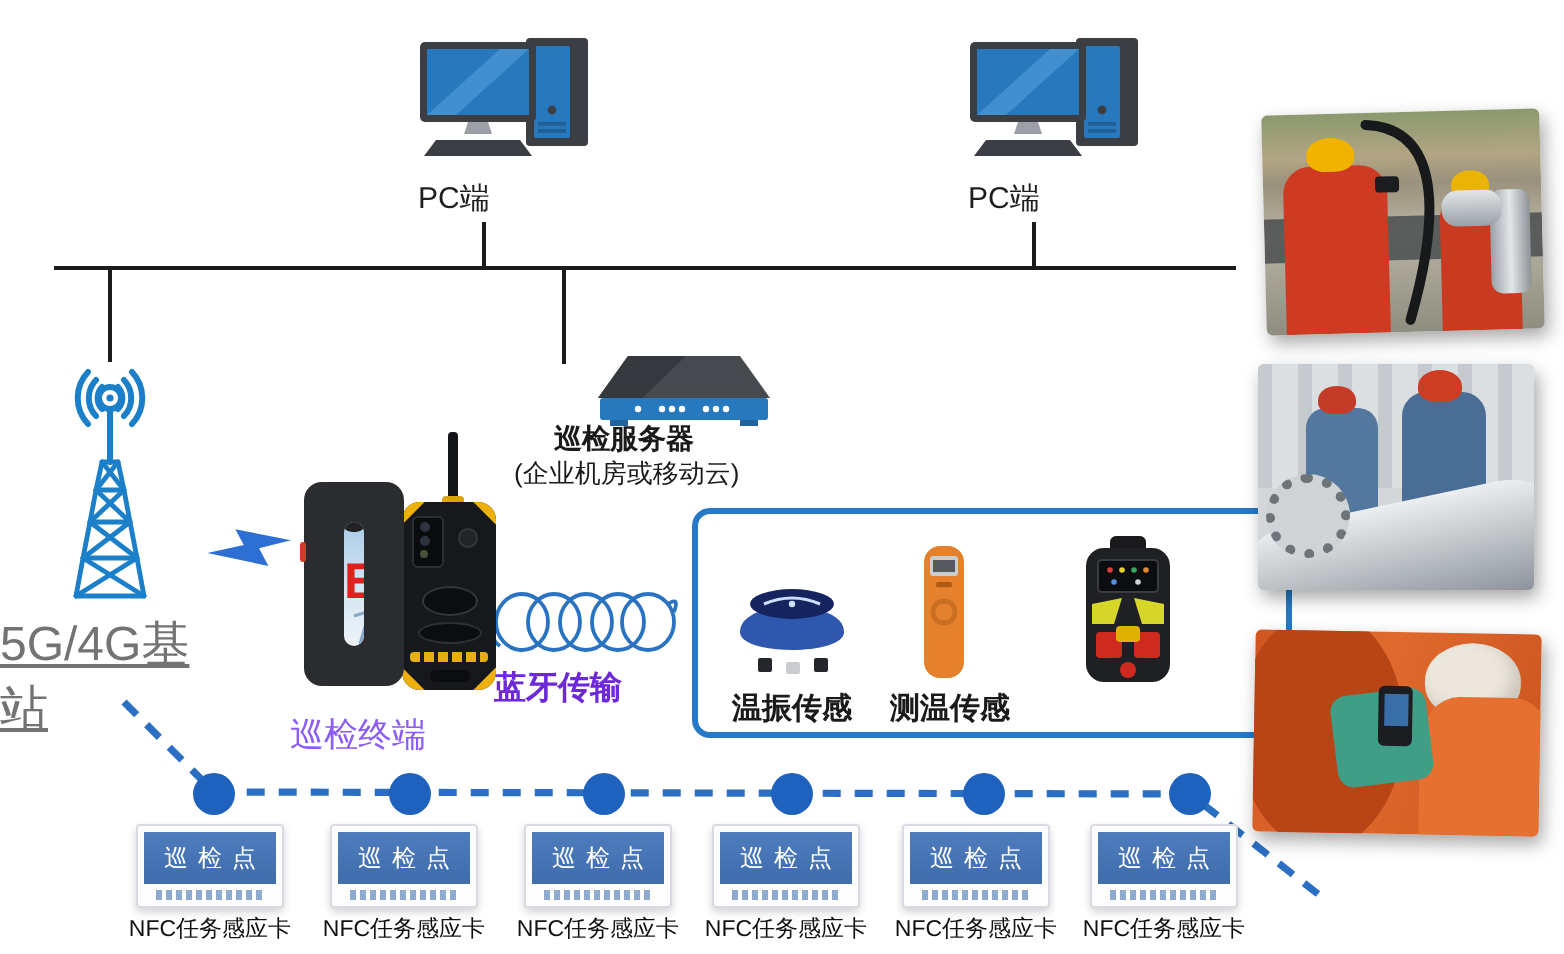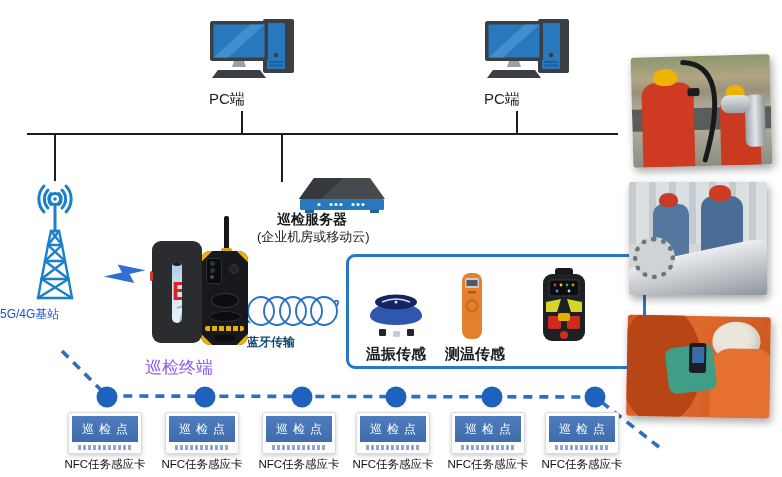--- a/index.html
+++ b/index.html
@@ -8,37 +8,37 @@
   .abs{position:absolute;}
   .lbl{position:absolute;text-align:left;color:#2b2b2b;}
 
   
   svg.wires{position:absolute;left:0;top:0;}
 
   
   .pc-label{width:60px;font-size:15px;color:#1e1e1e;}
 
   
-  .bs-label{width:110px;font-size:12px;font-weight:500;color:#1d4ed8;}
+  .bs-label{width:110px;font-size:24px;font-weight:500;color:#737373;text-decoration:underline;}
 
   
   .phone-front{left:152px;top:241px;width:50px;height:102px;background:#2a2c30;border-radius:9px;padding:20px;box-sizing:border-box;z-index:3;}
   .screen{position:relative;width:100%;height:100%;border-radius:7px;overflow:hidden;
           background:linear-gradient(180deg,#a9cce8 0%,#cfe2f1 45%,#eef4f9 100%);}
   .notch{position:absolute;left:50%;top:0;transform:translateX(-50%);width:12px;height:5px;background:#222;border-radius:0 0 6px 6px;}
   .ex-badge{position:absolute;left:0;right:0;top:16px;text-align:center;font-size:25px;font-weight:bold;color:#e21f1f;font-style:normal;}
   .side-btn{position:absolute;left:-2px;top:30px;width:3px;height:10px;background:#d23b2a;border-radius:2px;}
   .phone-back{left:201px;top:251px;width:47px;height:94px;background:#17181b;border-radius:9px;overflow:hidden;z-index:2;}
   .corner{position:absolute;width:16px;height:16px;background:#eeb00d;transform:rotate(45deg);}
   .antenna{left:224px;top:216px;width:5px;height:42px;background:#141518;border-radius:2px;z-index:1;}
   .antenna-base{left:221px;top:248px;width:11px;height:7px;background:#d9a410;border-radius:2px;z-index:1;}
   .term-label{width:110px;font-size:17px;color:#8b5cf6;}
 
   
-  .bt-label{width:90px;font-size:12px;font-weight:600;color:#0c4a6e;}
+  .bt-label{width:90px;font-size:16px;font-weight:600;color:#6d28d9;}
 
   
   .srv-title{width:130px;font-size:14px;font-weight:bold;color:#1a1a1a;}
   .srv-sub{width:170px;font-size:13px;color:#1a1a1a;}
 
   
   .sensor-box{left:346px;top:254px;width:300px;height:115px;border:3px solid #2679c6;border-radius:9px;background:#fff;box-sizing:border-box;}
   .sensor-label{position:absolute;width:86px;text-align:center;font-size:15px;font-weight:600;color:#1a1a1a;}
 
   

